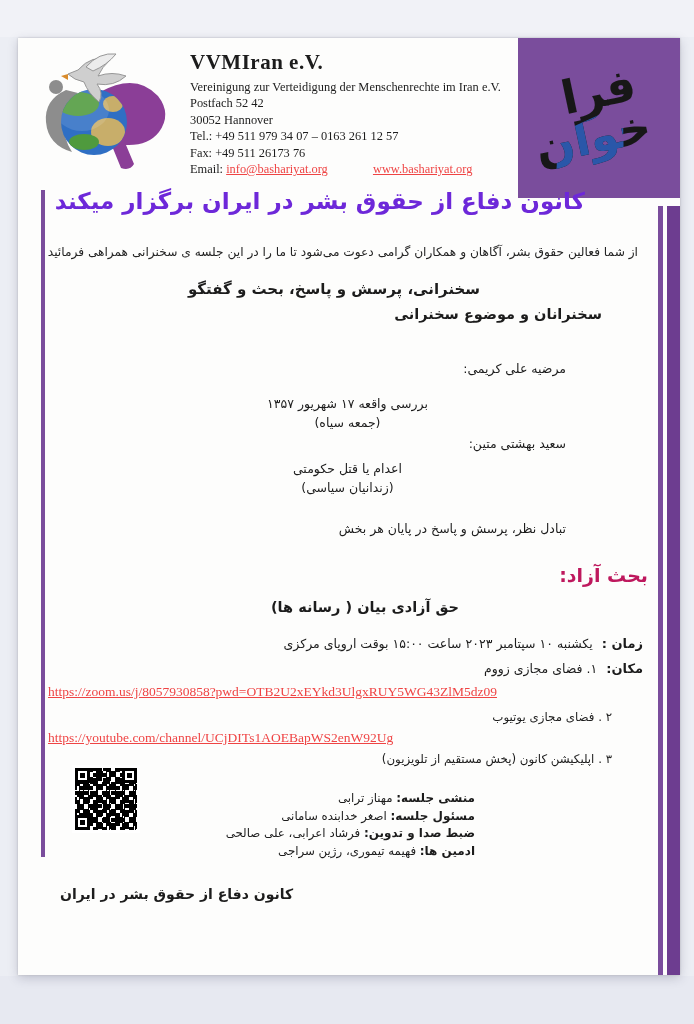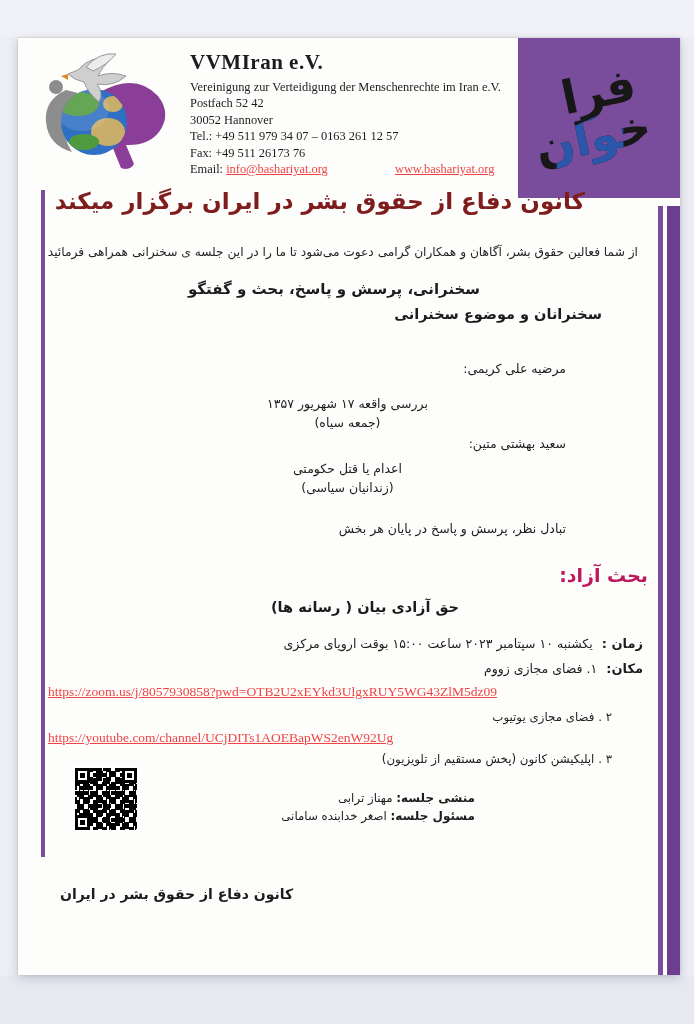--- a/index.html
+++ b/index.html
@@ -12,36 +12,36 @@
     position:absolute;left:18px;top:38px;width:662px;height:937px;
     background:#fdfdfc;
     box-shadow:0 3px 10px rgba(50,50,80,.22),0 0 2px rgba(0,0,0,.18);
   }
   
   .logo{position:absolute;left:8px;top:12px;}
   .header{position:absolute;left:172px;top:12px;width:340px;font-family:"Liberation Serif",serif;}
   .org-name{font-size:21px;font-weight:bold;margin:0 0 4px 0;letter-spacing:.5px;}
   .hline{font-size:12.4px;line-height:16.4px;white-space:nowrap;}
   .link{color:#ef4444;text-decoration:underline;cursor:pointer;}
-  .www{margin-left:64px;}
+  .www{margin-left:42px;}
   
   .purple-box{position:absolute;top:0;right:0;width:162px;height:160px;background:#7a4d9c;}
   .calli-wrap{position:absolute;top:34px;right:10px;width:150px;height:150px;transform:rotate(-12deg);}
   .calli{position:absolute;inset:0;text-align:center;font-weight:bold;font-size:46px;line-height:.95;letter-spacing:-2px;color:#171717;}
   .calli span{display:block;}
   .calli .l1{padding-left:30px;}
   .calli.blue{color:#2a57a9;clip-path:polygon(28% 36%,74% 26%,64% 78%,20% 66%);}
   
   .right-border{position:absolute;top:168px;right:0;bottom:0;width:22px;
     background:linear-gradient(to right,#7a4d9c 0 5px,#fdfdfc 5px 9px,#6d3d90 9px 22px);}
   .left-rule{position:absolute;left:23px;top:152px;width:4px;height:667px;background:#7a4d9c;}
   
   .fa{direction:rtl;unicode-bidi:embed;}
   .title{position:absolute;top:150px;left:120px;right:95px;text-align:center;white-space:nowrap;
-    font-size:23px;font-weight:bold;color:#7f1d1d;}
+    font-size:23px;font-weight:bold;color:#6d28d9;}
   .invite{position:absolute;top:207px;left:30px;right:42px;text-align:center;white-space:nowrap;font-size:12.2px;color:#242424;}
   .format-line{position:absolute;top:242px;left:130px;right:160px;text-align:center;white-space:nowrap;font-size:15px;font-weight:bold;}
   .speakers-heading{position:absolute;top:268px;right:78px;font-size:14.5px;font-weight:bold;}
   .speaker{position:absolute;right:114px;font-size:12.5px;}
   .sp1{top:323px;} .sp2{top:398px;}
   .topic{position:absolute;right:185px;width:295px;text-align:center;font-size:12.5px;line-height:18.5px;}
   .tp1{top:357px;} .tp2{top:422px;}
   .exchange{position:absolute;top:483px;right:114px;font-size:12.5px;}
   .free-label{position:absolute;top:526px;right:32px;font-size:19px;font-weight:bold;color:#be185d;}
   .free-topic{position:absolute;top:561px;right:170px;width:290px;text-align:center;font-size:14.5px;font-weight:bold;}
@@ -158,17 +158,19 @@
 
   <div class="qr">
     <i class="f tl"></i>
     <i class="f tr"></i>
     <i class="f bl"></i>
   </div>
 
   <div class="credits fa">
     <div><b>منشی جلسه:</b> <span>مهناز ترابی</span></div>
     <div><b>مسئول جلسه:</b> <span>اصغر خدابنده سامانی</span></div>
+    <div><b>ضبط صدا و تدوین:</b> <span>فرشاد اعرابی، علی صالحی</span></div>
+    <div><b>ادمین ها:</b> <span>فهیمه تیموری، رژین سراجی</span></div>
   </div>
 
   <div class="footer-org fa">کانون دفاع از حقوق بشر در ایران</div>
 
 </div>
 
 </body></html>

